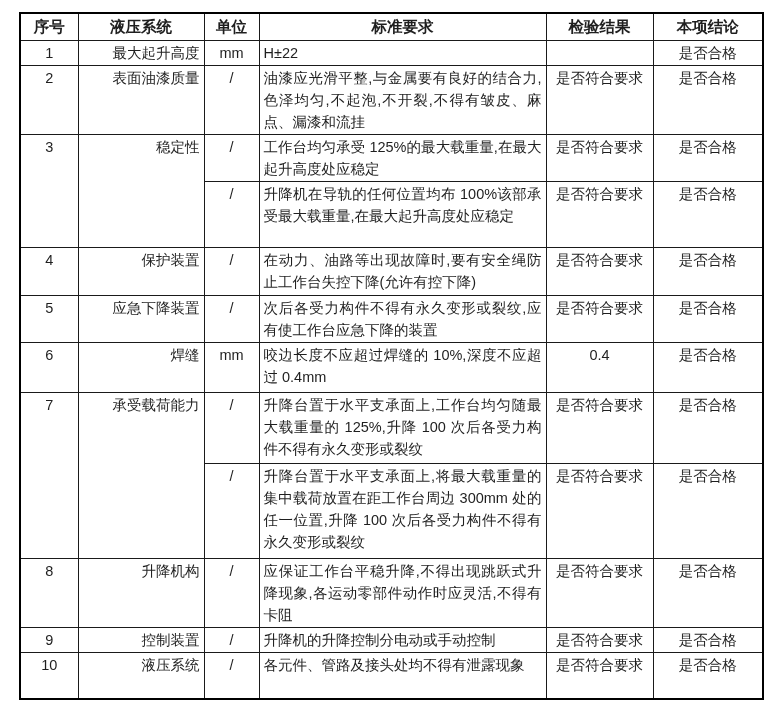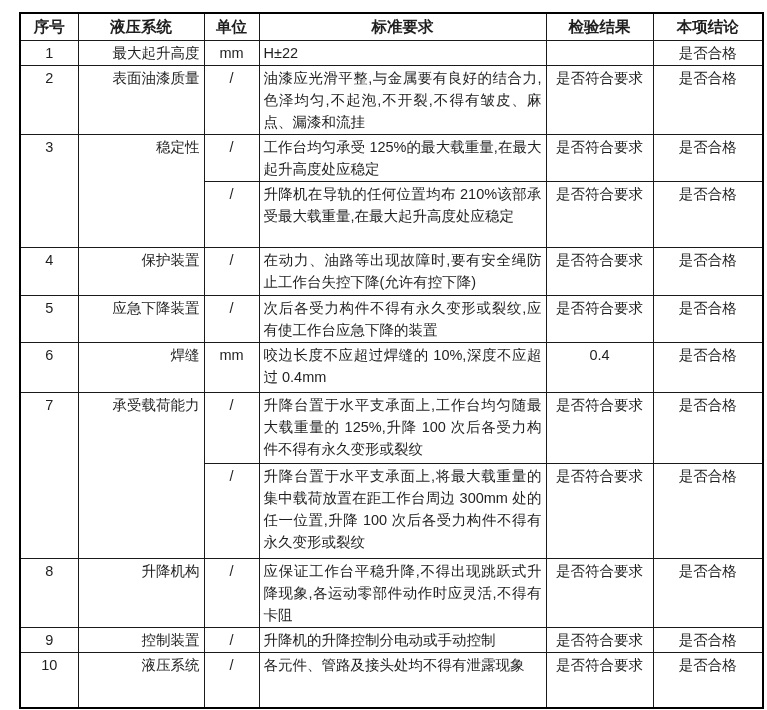--- a/index.html
+++ b/index.html
@@ -89,21 +89,21 @@
       <tr style="height:46px">
         <td class="c vm" rowspan="2">3</td>
         <td class="l vm" rowspan="2">稳定性</td>
         <td class="c">/</td>
         <td class="s">工作台均匀承受 125%的最大载重量,在最大起升高度处应稳定</td>
         <td class="c">是否符合要求</td>
         <td class="c">是否合格</td>
       </tr>
       <tr style="height:66px">
         <td class="c vm">/</td>
-        <td class="s">升降机在导轨的任何位置均布 210%该部承受最大载重量,在最大起升高度处应稳定</td>
+        <td class="s">升降机在导轨的任何位置均布 100%该部承受最大载重量,在最大起升高度处应稳定</td>
         <td class="c vm">是否符合要求</td>
         <td class="c vm">是否合格</td>
       </tr>
       <tr style="height:48px">
         <td class="c">4</td>
         <td class="l">保护装置</td>
         <td class="c">/</td>
         <td class="s">在动力、油路等出现故障时,要有安全绳防止工作台失控下降(允许有控下降)</td>
         <td class="c">是否符合要求</td>
         <td class="c">是否合格</td>
@@ -147,21 +147,21 @@
         <td class="c vm">是否合格</td>
       </tr>
       <tr style="height:23px">
         <td class="c">9</td>
         <td class="l">控制装置</td>
         <td class="c">/</td>
         <td class="s">升降机的升降控制分电动或手动控制</td>
         <td class="c">是否符合要求</td>
         <td class="c">是否合格</td>
       </tr>
-      <tr style="height:55px">
+      <tr style="height:46px">
         <td class="c">10</td>
         <td class="l">液压系统</td>
         <td class="c">/</td>
         <td class="s">各元件、管路及接头处均不得有泄露现象</td>
         <td class="c">是否符合要求</td>
         <td class="c">是否合格</td>
       </tr>
     </tbody>
   </table>
 </div>

